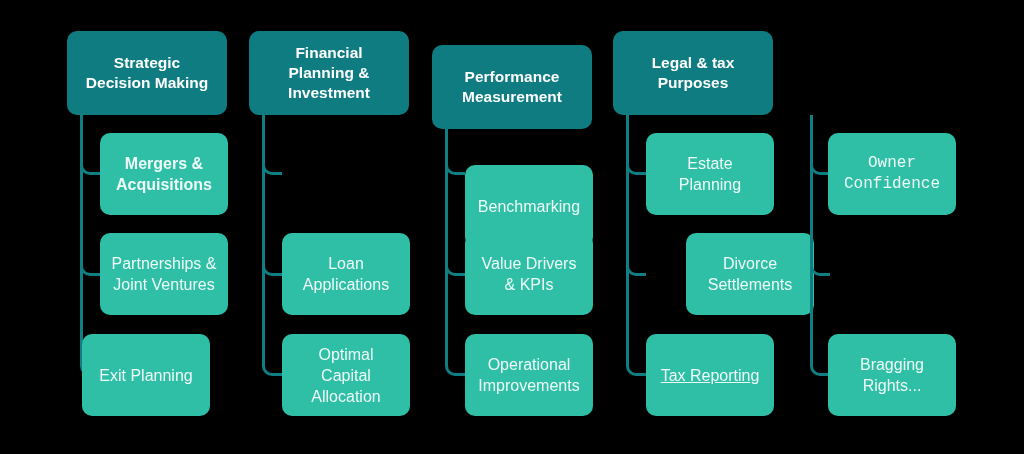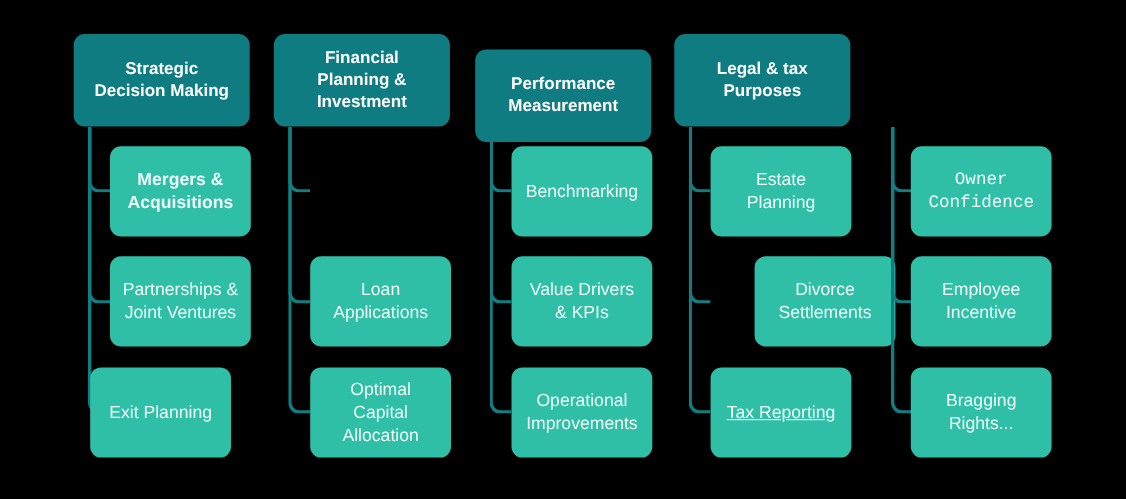--- a/index.html
+++ b/index.html
@@ -93,21 +93,21 @@
 Capital
 Allocation</div>
   <div class="child-box row-1" style="left:282px;">Loan
 Applications</div>
 
   <div class="connector conn-0" style="left:445px;"></div>
   <div class="connector conn-1" style="left:445px;"></div>
   <div class="connector conn-2" style="left:445px;"></div>
   <div class="header-box" style="left:432px;margin-top:14px;">Performance
 Measurement</div>
-  <div class="child-box row-0" style="left:465px;">Benchmarking</div>
+  <div class="child-box row-0" style="left:465px;margin-top:32px;">Benchmarking</div>
   <div class="child-box row-1" style="left:465px;">Value Drivers
 &amp; KPIs</div>
   <div class="child-box row-2" style="left:465px;">Operational
 Improvements</div>
 
   <div class="connector conn-0" style="left:626px;"></div>
   <div class="connector conn-1" style="left:626px;"></div>
   <div class="connector conn-2" style="left:626px;"></div>
   <div class="header-box" style="left:613px;">Legal &amp; tax
 Purposes</div>
@@ -115,18 +115,16 @@
 Planning</div>
   <div class="child-box row-1" style="left:646px;margin-left:40px;">Divorce
 Settlements</div>
   <div class="child-box row-2" style="left:646px;text-decoration:underline;">Tax Reporting</div>
 
   <div class="connector conn-0" style="left:810px;"></div>
   <div class="connector conn-1" style="left:810px;"></div>
   <div class="connector conn-2" style="left:810px;"></div>
   <div class="child-box row-0" style="left:828px;font-family:Liberation Mono, monospace;">Owner
 Confidence</div>
-  <div class="child-box row-1" style="left:828px;">Employee
-Incentive</div>
   <div class="child-box row-2" style="left:828px;">Bragging
 Rights...</div>
 
 </div>
 
 </body></html>

